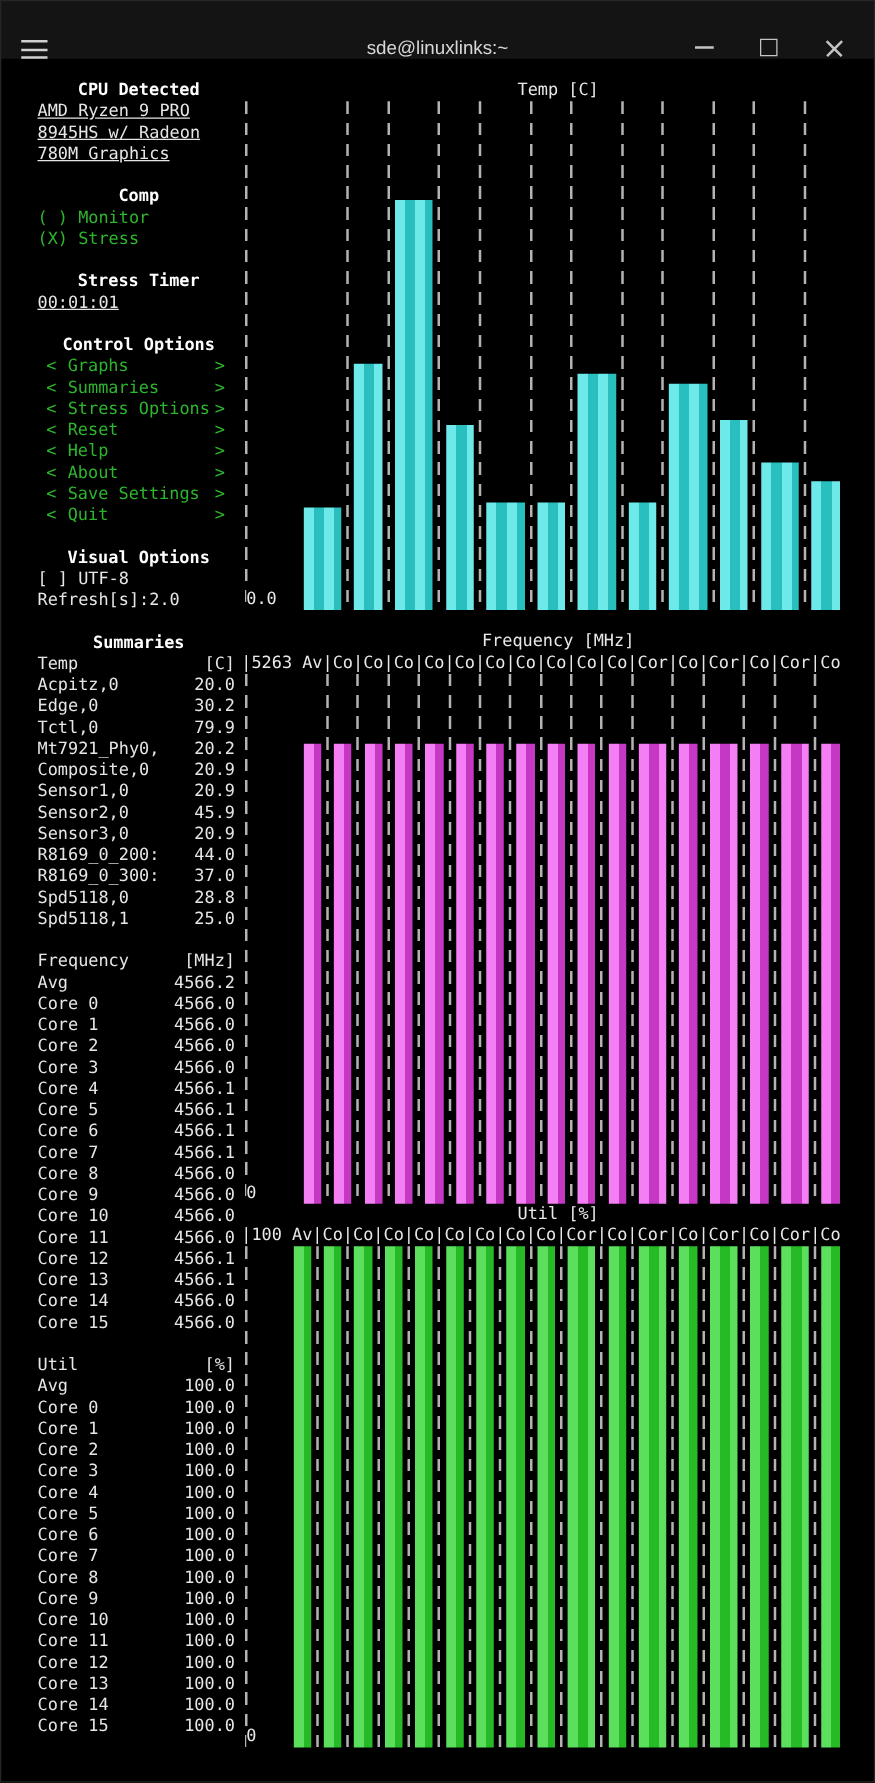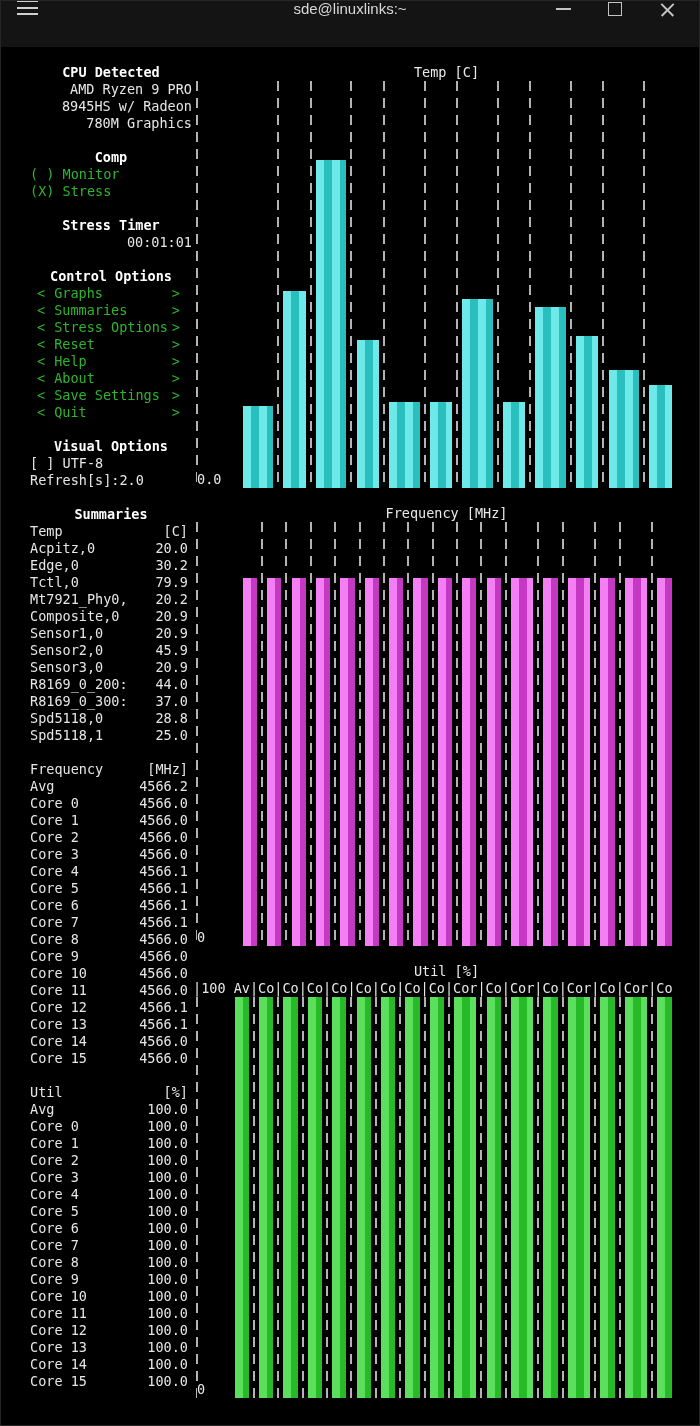--- a/index.html
+++ b/index.html
@@ -1,38 +1,38 @@
 <!DOCTYPE html>
 <html style="--green: #2eb52e; --dash: #b3b3b3;"><head>
 <meta charset="utf-8">
 <style>
   html,body{margin:0;padding:0;}
   body{width:700px;height:1426px;background:#000;position:relative;overflow:hidden;
        font-family:"DejaVu Sans Mono","Liberation Mono",monospace;}
   .frame{position:absolute;inset:0;border:1px solid #262626;pointer-events:none;z-index:50;}
   .titlebar{position:absolute;top:0;left:0;width:700px;height:47px;background:#141414;
-            display:flex;align-items:flex-start;z-index:10;}
+            display:flex;align-items:flex-end;z-index:10;}
   .hamburger{width:21px;height:15px;margin-left:17px;display:flex;flex-direction:column;
              justify-content:space-between;cursor:pointer;}
   .hamburger span{display:block;height:2px;background:#cfcfcf;}
   .wtitle{position:absolute;left:0;right:0;text-align:center;color:#d8d8d8;
           font-family:"Liberation Sans","DejaVu Sans",sans-serif;font-size:15px;pointer-events:none;}
   .controls{margin-left:auto;display:flex;align-items:center;gap:34px;margin-right:24px;}
   .wbtn{width:18px;height:18px;display:flex;align-items:center;justify-content:center;cursor:pointer;}
   .min-glyph{width:15px;height:2px;background:#c4c4c4;}
   .max-glyph{width:14px;height:14px;border:1.5px solid #c4c4c4;box-sizing:border-box;}
   .close-glyph{position:relative;width:15px;height:15px;}
   .close-glyph:before,.close-glyph:after{content:"";position:absolute;left:-1px;top:7px;width:17px;height:1.5px;background:#c4c4c4;}
   .close-glyph:before{transform:rotate(45deg);}
   .close-glyph:after{transform:rotate(-45deg);}
 
   .sidebar{position:absolute;left:8px;top:64px;width:184px;}
   .row{height:17px;line-height:17px;font-size:13.5px;color:#e6e6e6;white-space:pre;overflow:hidden;}
   .row.hdr{font-weight:bold;color:#fff;text-align:center;padding-left:22px;}
-  .row.ctr{text-align:right;padding-left:22px;}
+  .row.ctr{text-align:left;padding-left:22px;text-decoration:underline;}
   .row.green{color:var(--green,#2eb52e);padding-left:22px;}
   .row.menu{color:var(--green,#2eb52e);display:flex;padding-left:29px;padding-right:12px;}
   .row.menu .lbl{flex:1;margin-left:9px;}
   .row.kv{display:flex;justify-content:space-between;padding-left:22px;padding-right:4px;}
   .row.plain{padding-left:22px;}
 
   .chart{position:absolute;left:193px;width:507px;}
   .ctitle{height:17px;line-height:17px;text-align:center;color:#e8e8e8;font-size:13.5px;white-space:pre;}
   .chead{height:17px;line-height:17px;color:#e8e8e8;font-size:13.5px;white-space:pre;}
   .plot{position:relative;font-size:13.5px;}
@@ -173,20 +173,21 @@
         <div class="bar" style="left: calc(38ch + 1px); width: calc(3ch - 2px); height: 21.1111%; background: repeating-linear-gradient(90deg, rgb(110, 233, 233) 0px, rgb(110, 233, 233) 1ch, rgb(41, 191, 191) 1ch, rgb(41, 191, 191) 2ch);"></div>
         <div class="bar" style="left: calc(42ch + 1px); width: calc(4ch - 2px); height: 44.4444%; background: repeating-linear-gradient(90deg, rgb(110, 233, 233) 0px, rgb(110, 233, 233) 1ch, rgb(41, 191, 191) 1ch, rgb(41, 191, 191) 2ch);"></div>
         <div class="bar" style="left: calc(47ch + 1px); width: calc(3ch - 2px); height: 37.3737%; background: repeating-linear-gradient(90deg, rgb(110, 233, 233) 0px, rgb(110, 233, 233) 1ch, rgb(41, 191, 191) 1ch, rgb(41, 191, 191) 2ch);"></div>
         <div class="bar" style="left: calc(51ch + 1px); width: calc(4ch - 2px); height: 29.0909%; background: repeating-linear-gradient(90deg, rgb(110, 233, 233) 0px, rgb(110, 233, 233) 1ch, rgb(41, 191, 191) 1ch, rgb(41, 191, 191) 2ch);"></div>
         <div class="bar" style="left: calc(56ch + 1px); width: calc(3ch - 2px); height: 25.2525%; background: repeating-linear-gradient(90deg, rgb(110, 233, 233) 0px, rgb(110, 233, 233) 1ch, rgb(41, 191, 191) 1ch, rgb(41, 191, 191) 2ch);"></div>
         <div class="blabel">0.0</div>
       </div>
     </div>
     <div class="chart" style="top: 505px;">
       <div class="ctitle">Frequency [MHz]</div>
+      <div class="chead">|5263 Av|Co|Co|Co|Co|Co|Co|Co|Co|Co|Co|Cor|Co|Cor|Co|Cor|Co</div>
       <div class="plot" style="height: 424px;">
         <div class="dash" style="left: calc(0ch + 3px);"></div>
         <div class="dash" style="left: calc(8ch + 3px);"></div>
         <div class="dash" style="left: calc(11ch + 3px);"></div>
         <div class="dash" style="left: calc(14ch + 3px);"></div>
         <div class="dash" style="left: calc(17ch + 3px);"></div>
         <div class="dash" style="left: calc(20ch + 3px);"></div>
         <div class="dash" style="left: calc(23ch + 3px);"></div>
         <div class="dash" style="left: calc(26ch + 3px);"></div>
         <div class="dash" style="left: calc(29ch + 3px);"></div>

